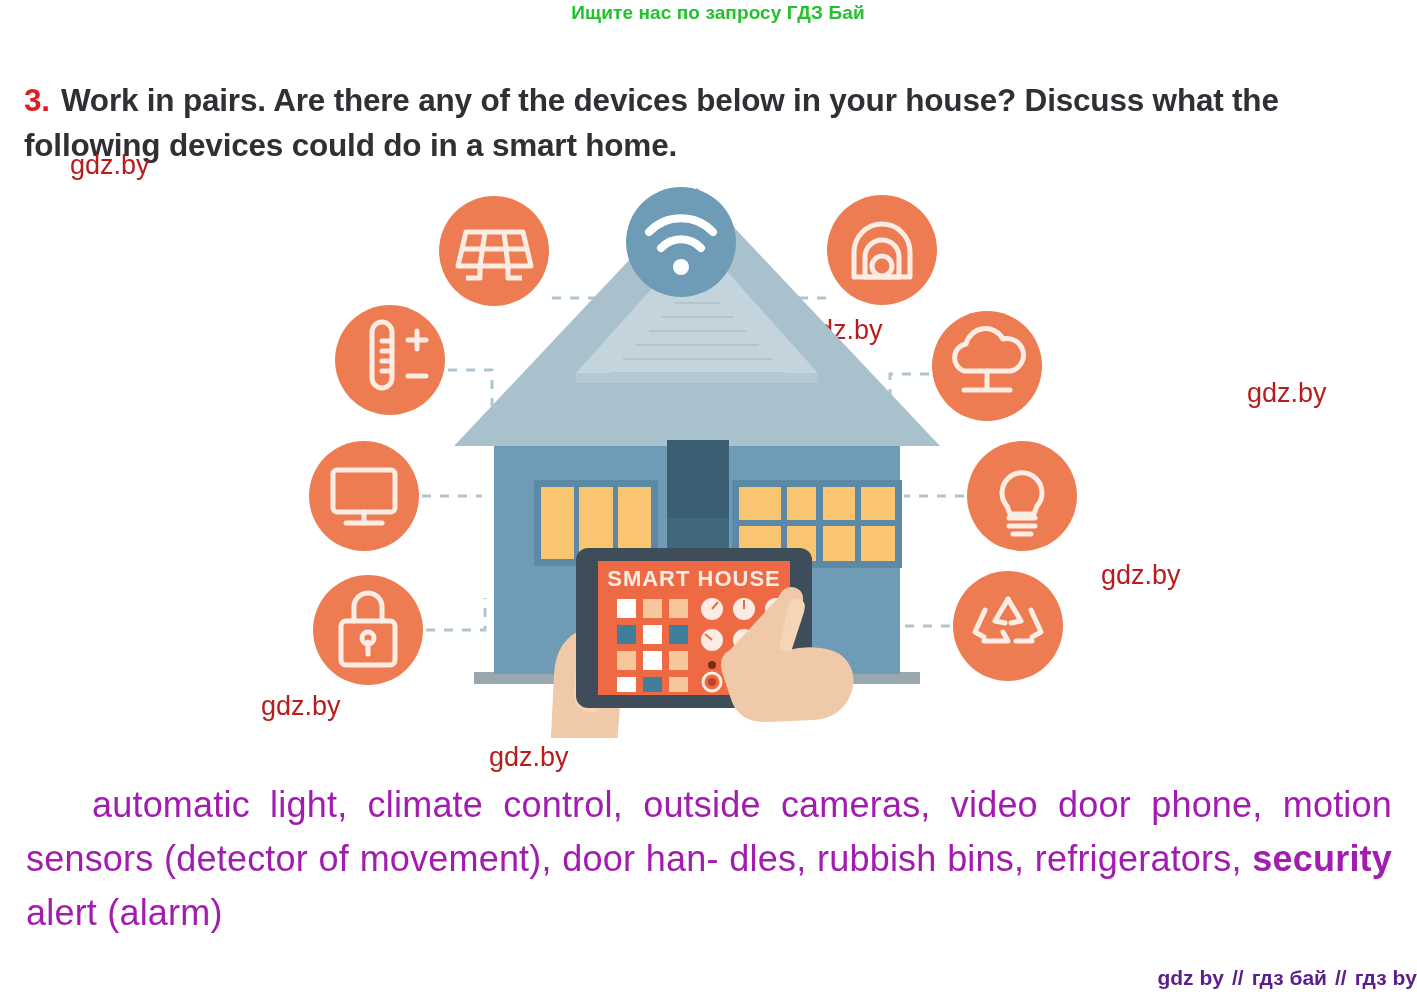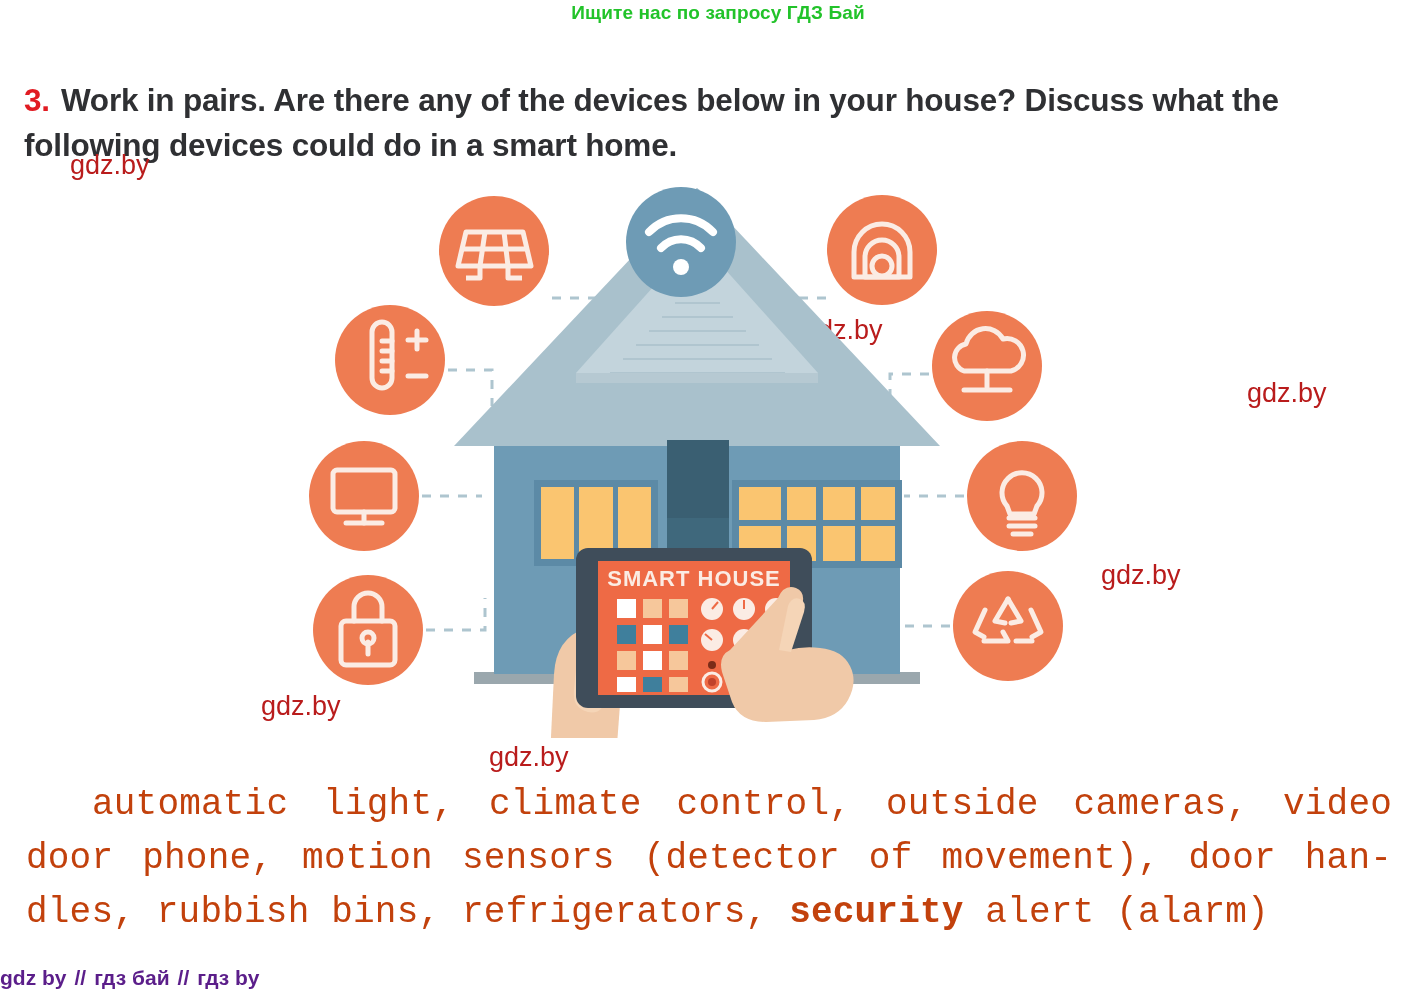--- a/index.html
+++ b/index.html
@@ -62,34 +62,34 @@
     position: absolute;
     left: 280px; top: 178px;
     width: 830px; height: 560px; text-align: center;
   }
   #illustration svg { display: block; }
 
   
   #vocab {
     position: absolute;
     left: 26px; top: 778px; width: 1366px;
-    font-family: Liberation Mono, monospace;
+    font-family: Liberation Sans, sans-serif;
     font-size: 36px;
     line-height: 54px;
-    color: #c2410c;
+    color: #a21caf;
     text-align: justify;
     text-indent: 66px;
     letter-spacing: 0.2px;
   }
   #vocab b { font-weight: bold; }
 
   
   #footer {
     position: absolute; bottom: 8px; left: 0; width: 1417px;
-    text-align: left;
+    text-align: right;
     color: #5b1e8a;
     font-family: "Liberation Sans", sans-serif;
     font-size: 21px;
     font-weight: bold;
   }
   #footer .sep { margin: 0 8px; font-weight: bold; }
 </style>
 </head>
 <body>
 

